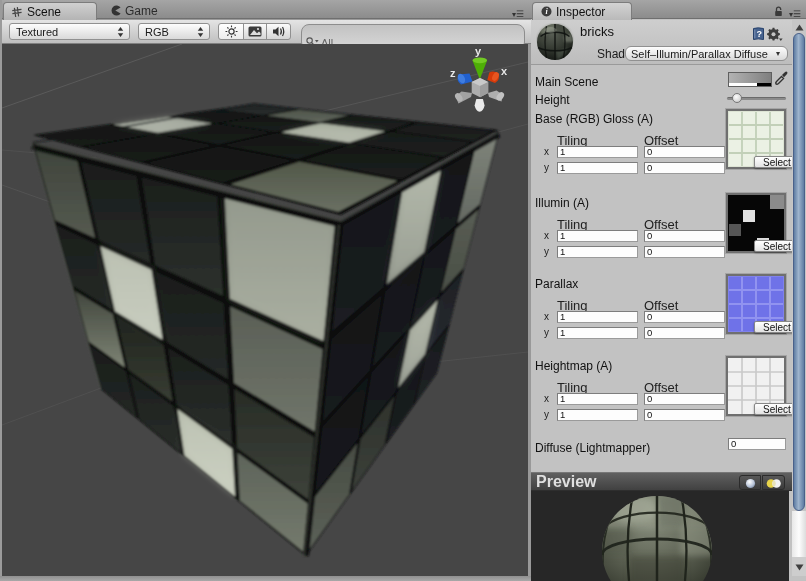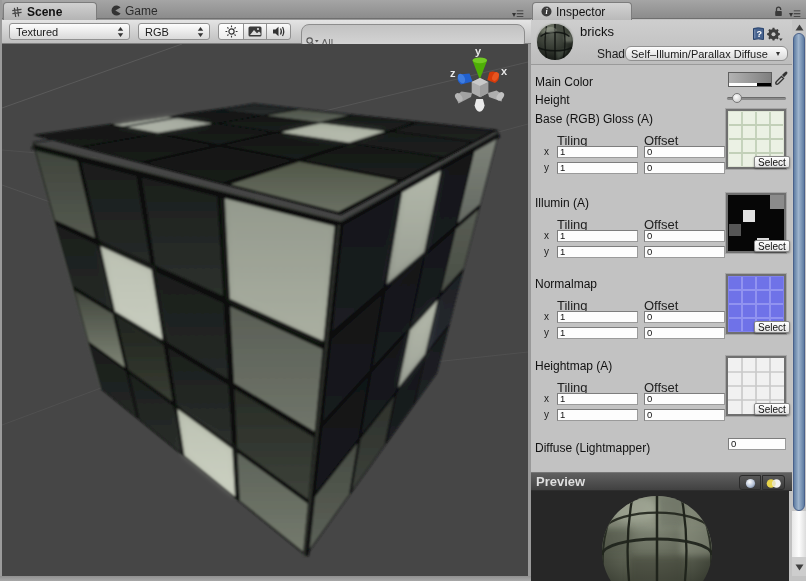--- a/index.html
+++ b/index.html
@@ -23,23 +23,23 @@
 
 #right{position:absolute;left:531px;top:0;width:275px;height:581px;background:#c2c2c2}
 #rtabbar{position:absolute;left:0;top:0;width:275px;height:19px;background:linear-gradient(#a5a5a5,#8c8c8c);border-bottom:1px solid #6f6f6f}
 #instab{position:absolute;left:1px;top:2px;width:100px;height:18px;z-index:2;background:linear-gradient(#d3d3d3,#b9b9b9);border:1px solid #7c7c7c;border-bottom:none;border-radius:4px 4px 0 0;display:flex;align-items:center;padding:0 8px;font-size:12px;color:#111}
 #ihead{position:absolute;left:0;top:20px;width:261px;height:45px;background:linear-gradient(#cecece,#bdbdbd);border-bottom:1px solid #9a9a9a}
 #ibody{position:absolute;left:0;top:66px;width:261px;height:406px;background:#c2c2c2;font-size:12px;color:#111}
 .lbl{position:absolute;left:4px;font-size:12px;color:#111;white-space:nowrap}
 .slbl{position:absolute;font-size:13px;color:#222;line-height:10px}
 .fld{position:absolute;height:12px;background:#fdfdfd;border:1px solid #9a9a9a;border-top-color:#7d7d7d;border-left-color:#7d7d7d;font-size:9.5px;color:#111;padding:0 2px;line-height:10px}
 .thumb{position:absolute;left:195px;width:60px;height:60px;border:2px solid #6f6f6f;outline:1px solid #a5a5a5}
-.sel{position:absolute;width:36px;height:12px;background:linear-gradient(#ffffff,#e3e3e3);border:1px solid #888;border-radius:2px;font-size:10px;color:#111;text-align:center;line-height:11px;box-shadow:0 1px 2px rgba(0,0,0,.4)}
-
-#pvhead{position:absolute;left:0;top:472px;width:275px;height:19px;background:linear-gradient(#606060,#414141);border-top:1px solid #777;border-bottom:1px solid #2e2e2e;color:#dfdfdf;font-size:13px;font-weight:bold;display:flex;align-items:center;padding-left:5px}
+.sel{position:absolute;width:46px;height:12px;background:linear-gradient(#ffffff,#e3e3e3);border:1px solid #888;border-radius:2px;font-size:10px;color:#111;text-align:center;line-height:11px;box-shadow:0 1px 2px rgba(0,0,0,.4)}
+
+#pvhead{position:absolute;left:0;top:472px;width:275px;height:19px;background:linear-gradient(#606060,#414141);border-top:1px solid #777;border-bottom:1px solid #2e2e2e;color:#dfdfdf;font-size:16px;font-weight:bold;display:flex;align-items:center;padding-left:5px}
 #pvbody{position:absolute;left:0;top:491px;width:258px;height:90px;background:#272727;overflow:hidden}
 
 #sb{position:absolute;left:261px;top:20px;width:14px;height:556px;background:#c6c6c6}
 #sbthumb{position:absolute;left:1px;top:13px;width:12px;height:478px;border-radius:6px;background:linear-gradient(90deg,#5f7da3,#9db3cc 45%,#5f7da3);border:1px solid #4a618a}
 #sbtrack2{position:absolute;left:0px;top:491px;width:14px;height:46px;background:linear-gradient(90deg,#e8e8e8,#fdfdfd 50%,#dcdcdc)}
 #sbarr{position:absolute;left:0;top:537px;width:14px;height:19px;background:#cdcdcd}
 
 #framel{position:absolute;left:0;top:0;width:2px;height:581px;background:#9b9b9b}
 #frameb{position:absolute;left:0;top:576px;width:531px;height:5px;background:linear-gradient(#8f8f8f,#a8a8a8)}
 </style>
@@ -47,21 +47,21 @@
 <body>
 <div id="win">
 <div id="left">
  <div class="tabbar" id="ltabbar">
   <div class="tab" style="left:1px;width:94px">
    <svg width="12" height="12" viewBox="0 0 12 12" style="margin-right:4px">
             <g stroke="#444" stroke-width="1.2" fill="none">
               <path d="M1.5 4 L10.8 4 M1.2 7 L10.5 7 M4 1.5 L4 10.8 M7 1.2 L7 10.5" transform="rotate(-8 6 6)"></path>
             </g>
           </svg>
-   <span style="font-weight:bold">Scene</span>
+   <span style="font-weight:normal">Scene</span>
   </div>
   <div class="tabghost" style="left:108px">
    <svg width="11" height="11" viewBox="0 0 11 11" style="margin-right:4px">
             <path d="M10.6 2.6 A5 5 0 1 0 10.6 8.4 L5.3 5.5 Z" fill="#333"></path>
           </svg>
    Game
   </div>
   <div class="vmenu" style="right:8px">▾<span style="font-size:9px;letter-spacing:-1px">☰</span></div>
  </div>
  <div id="toolbar">
@@ -451,21 +451,21 @@
         </svg>
   <svg width="16" height="14" viewBox="0 0 16 14" style="position:absolute;left:236px;top:7px">
           <g fill="#3e3e3e">
             <path d="M5.6 0.8 L7.4 0.8 L7.7 2.2 L9.2 2.8 L10.4 2 L11.7 3.3 L10.9 4.5 L11.5 6 L12.9 6.3 L12.9 8.1 L11.5 8.4 L10.9 9.9 L11.7 11.1 L10.4 12.4 L9.2 11.6 L7.7 12.2 L7.4 13.6 L5.6 13.6 L5.3 12.2 L3.8 11.6 L2.6 12.4 L1.3 11.1 L2.1 9.9 L1.5 8.4 L0.1 8.1 L0.1 6.3 L1.5 6 L2.1 4.5 L1.3 3.3 L2.6 2 L3.8 2.8 L5.3 2.2 Z"></path>
           </g>
           <circle cx="6.5" cy="7.2" r="2" fill="#c3c3c3"></circle>
           <path d="M12 11.5 L15.6 11.5 L13.8 14 Z" fill="#3e3e3e"></path>
         </svg>
  </div>
  <div id="ibody">
-<div class="lbl" style="top:9px">Main Color</div>
+<div class="lbl" style="top:9px">Main Scene</div>
 <div style="position:absolute;left:197px;top:6px;width:44px;height:15px;border:1px solid #5f5f5f;background:linear-gradient(90deg,#b2b2b2,#7f7f7f)">
 <div style="position:absolute;left:0;bottom:0;width:28px;height:3px;background:#fff"></div>
 <div style="position:absolute;left:28px;bottom:0;right:0;height:3px;background:#000"></div>
         </div>
 <svg width="14" height="17" viewBox="0 0 14 17" style="position:absolute;left:243px;top:4px">
           <path d="M2.5 11.5 L7.5 6.5 L9.5 8.5 L4.5 13.5 Q3 14.8 2 14 Q1.2 13 2.5 11.5 Z" fill="none" stroke="#333" stroke-width="1.4"></path>
           <path d="M8 5 L10.8 2.2 Q12.3 1 13.2 2 Q14 3 12.8 4.3 L10 7.2 Z" fill="#333"></path>
         </svg>
 <div class="lbl" style="top:27px">Height</div>
 <div style="position:absolute;left:196px;top:31px;width:59px;height:3px;background:#8b8b8b;border-top:1px solid #6a6a6a;border-radius:2px"></div>
@@ -497,21 +497,21 @@
 <div class="fld" style="left:26px;top:180px;width:81px">1</div>
 <div class="fld" style="left:113px;top:180px;width:81px">0</div>
 <div class="thumb" style="top:127px"><svg width="56" height="56" viewBox="0 0 56 56">
             <rect width="56" height="56" fill="#060606"></rect>
             <rect x="42" y="0" width="14" height="14" fill="#8b8b8b"></rect>
             <rect x="15" y="15" width="12" height="12" fill="#e2e2e2"></rect>
             <rect x="1" y="29" width="12" height="12" fill="#565656"></rect>
             <rect x="29" y="43" width="12" height="12" fill="#dcdcdc"></rect>
           </svg></div>
 <div class="sel" style="left:223px;top:174px">Select</div>
-<div class="lbl" style="top:211px">Normalmap</div>
+<div class="lbl" style="top:211px">Parallax</div>
 <div class="slbl" style="left:26px;top:235px">Tiling</div>
 <div class="slbl" style="left:113px;top:235px">Offset</div>
 <div class="slbl" style="left:13px;top:246px;font-size:10px">x</div>
 <div class="slbl" style="left:13px;top:262px;font-size:10px">y</div>
 <div class="fld" style="left:26px;top:245px;width:81px">1</div>
 <div class="fld" style="left:113px;top:245px;width:81px">0</div>
 <div class="fld" style="left:26px;top:261px;width:81px">1</div>
 <div class="fld" style="left:113px;top:261px;width:81px">0</div>
 <div class="thumb" style="top:208px"><svg width="56" height="56" viewBox="0 0 56 56">
             <rect width="56" height="56" fill="#6f72e8"></rect>

